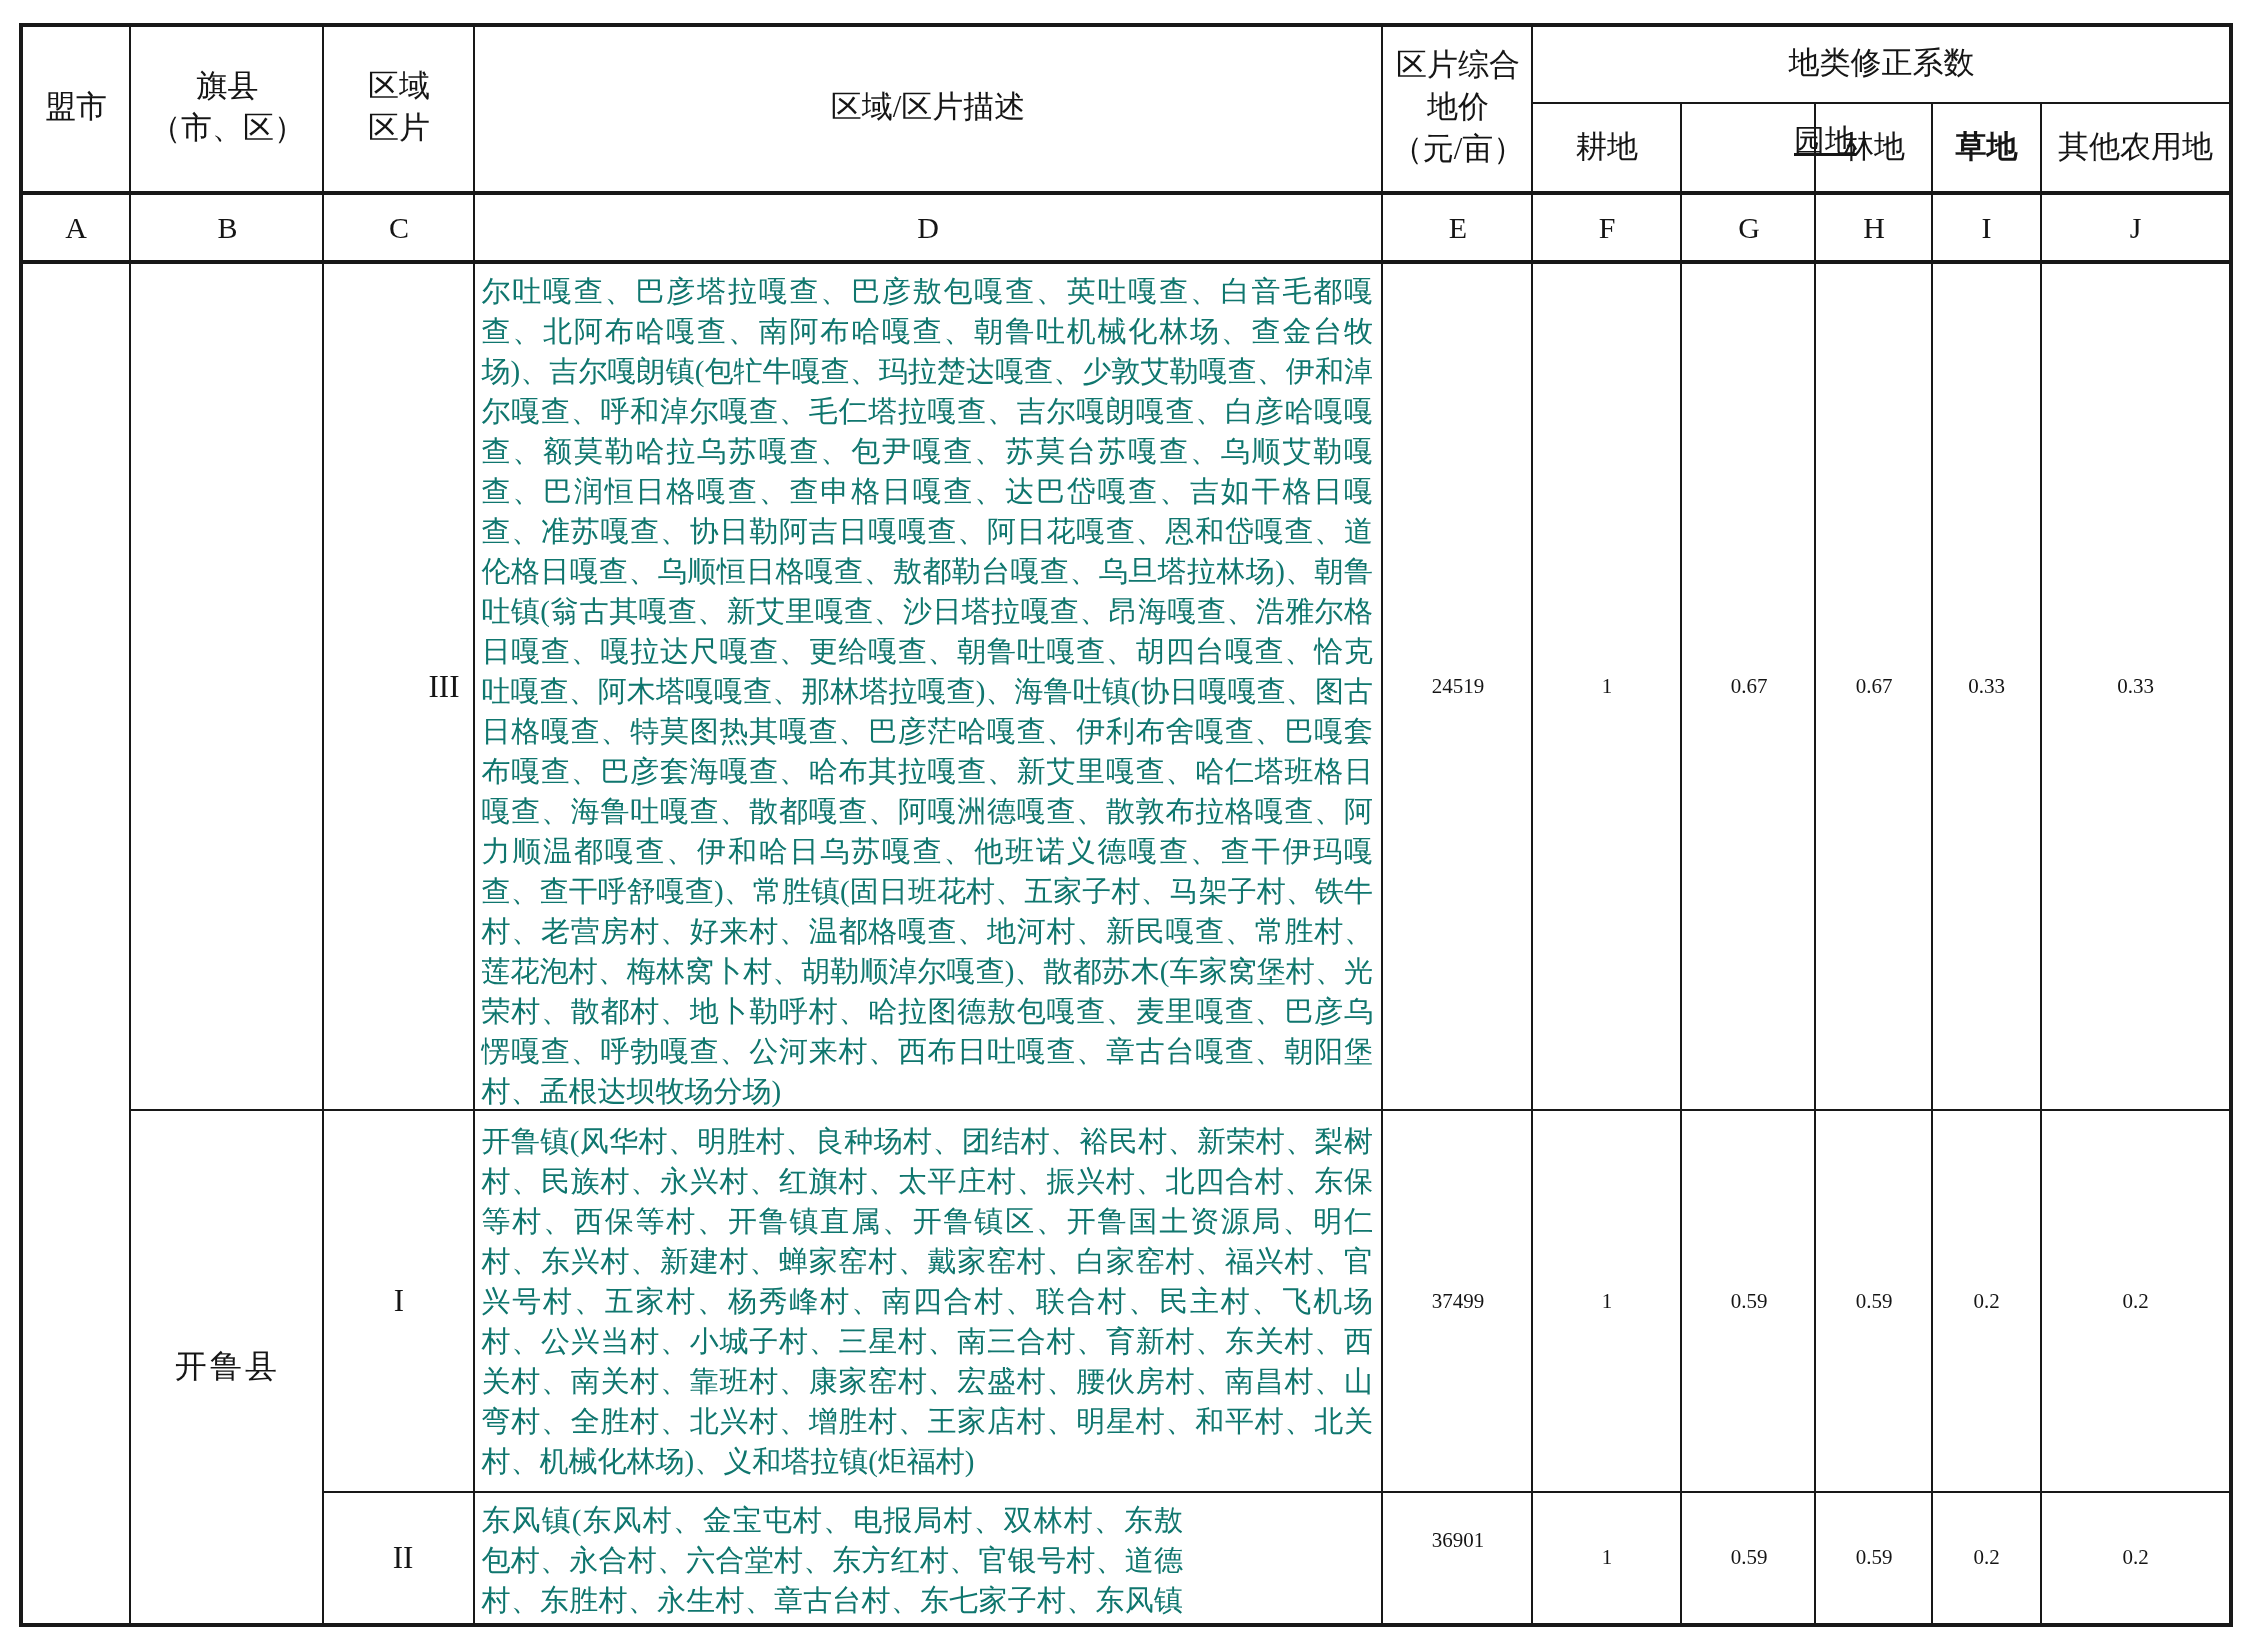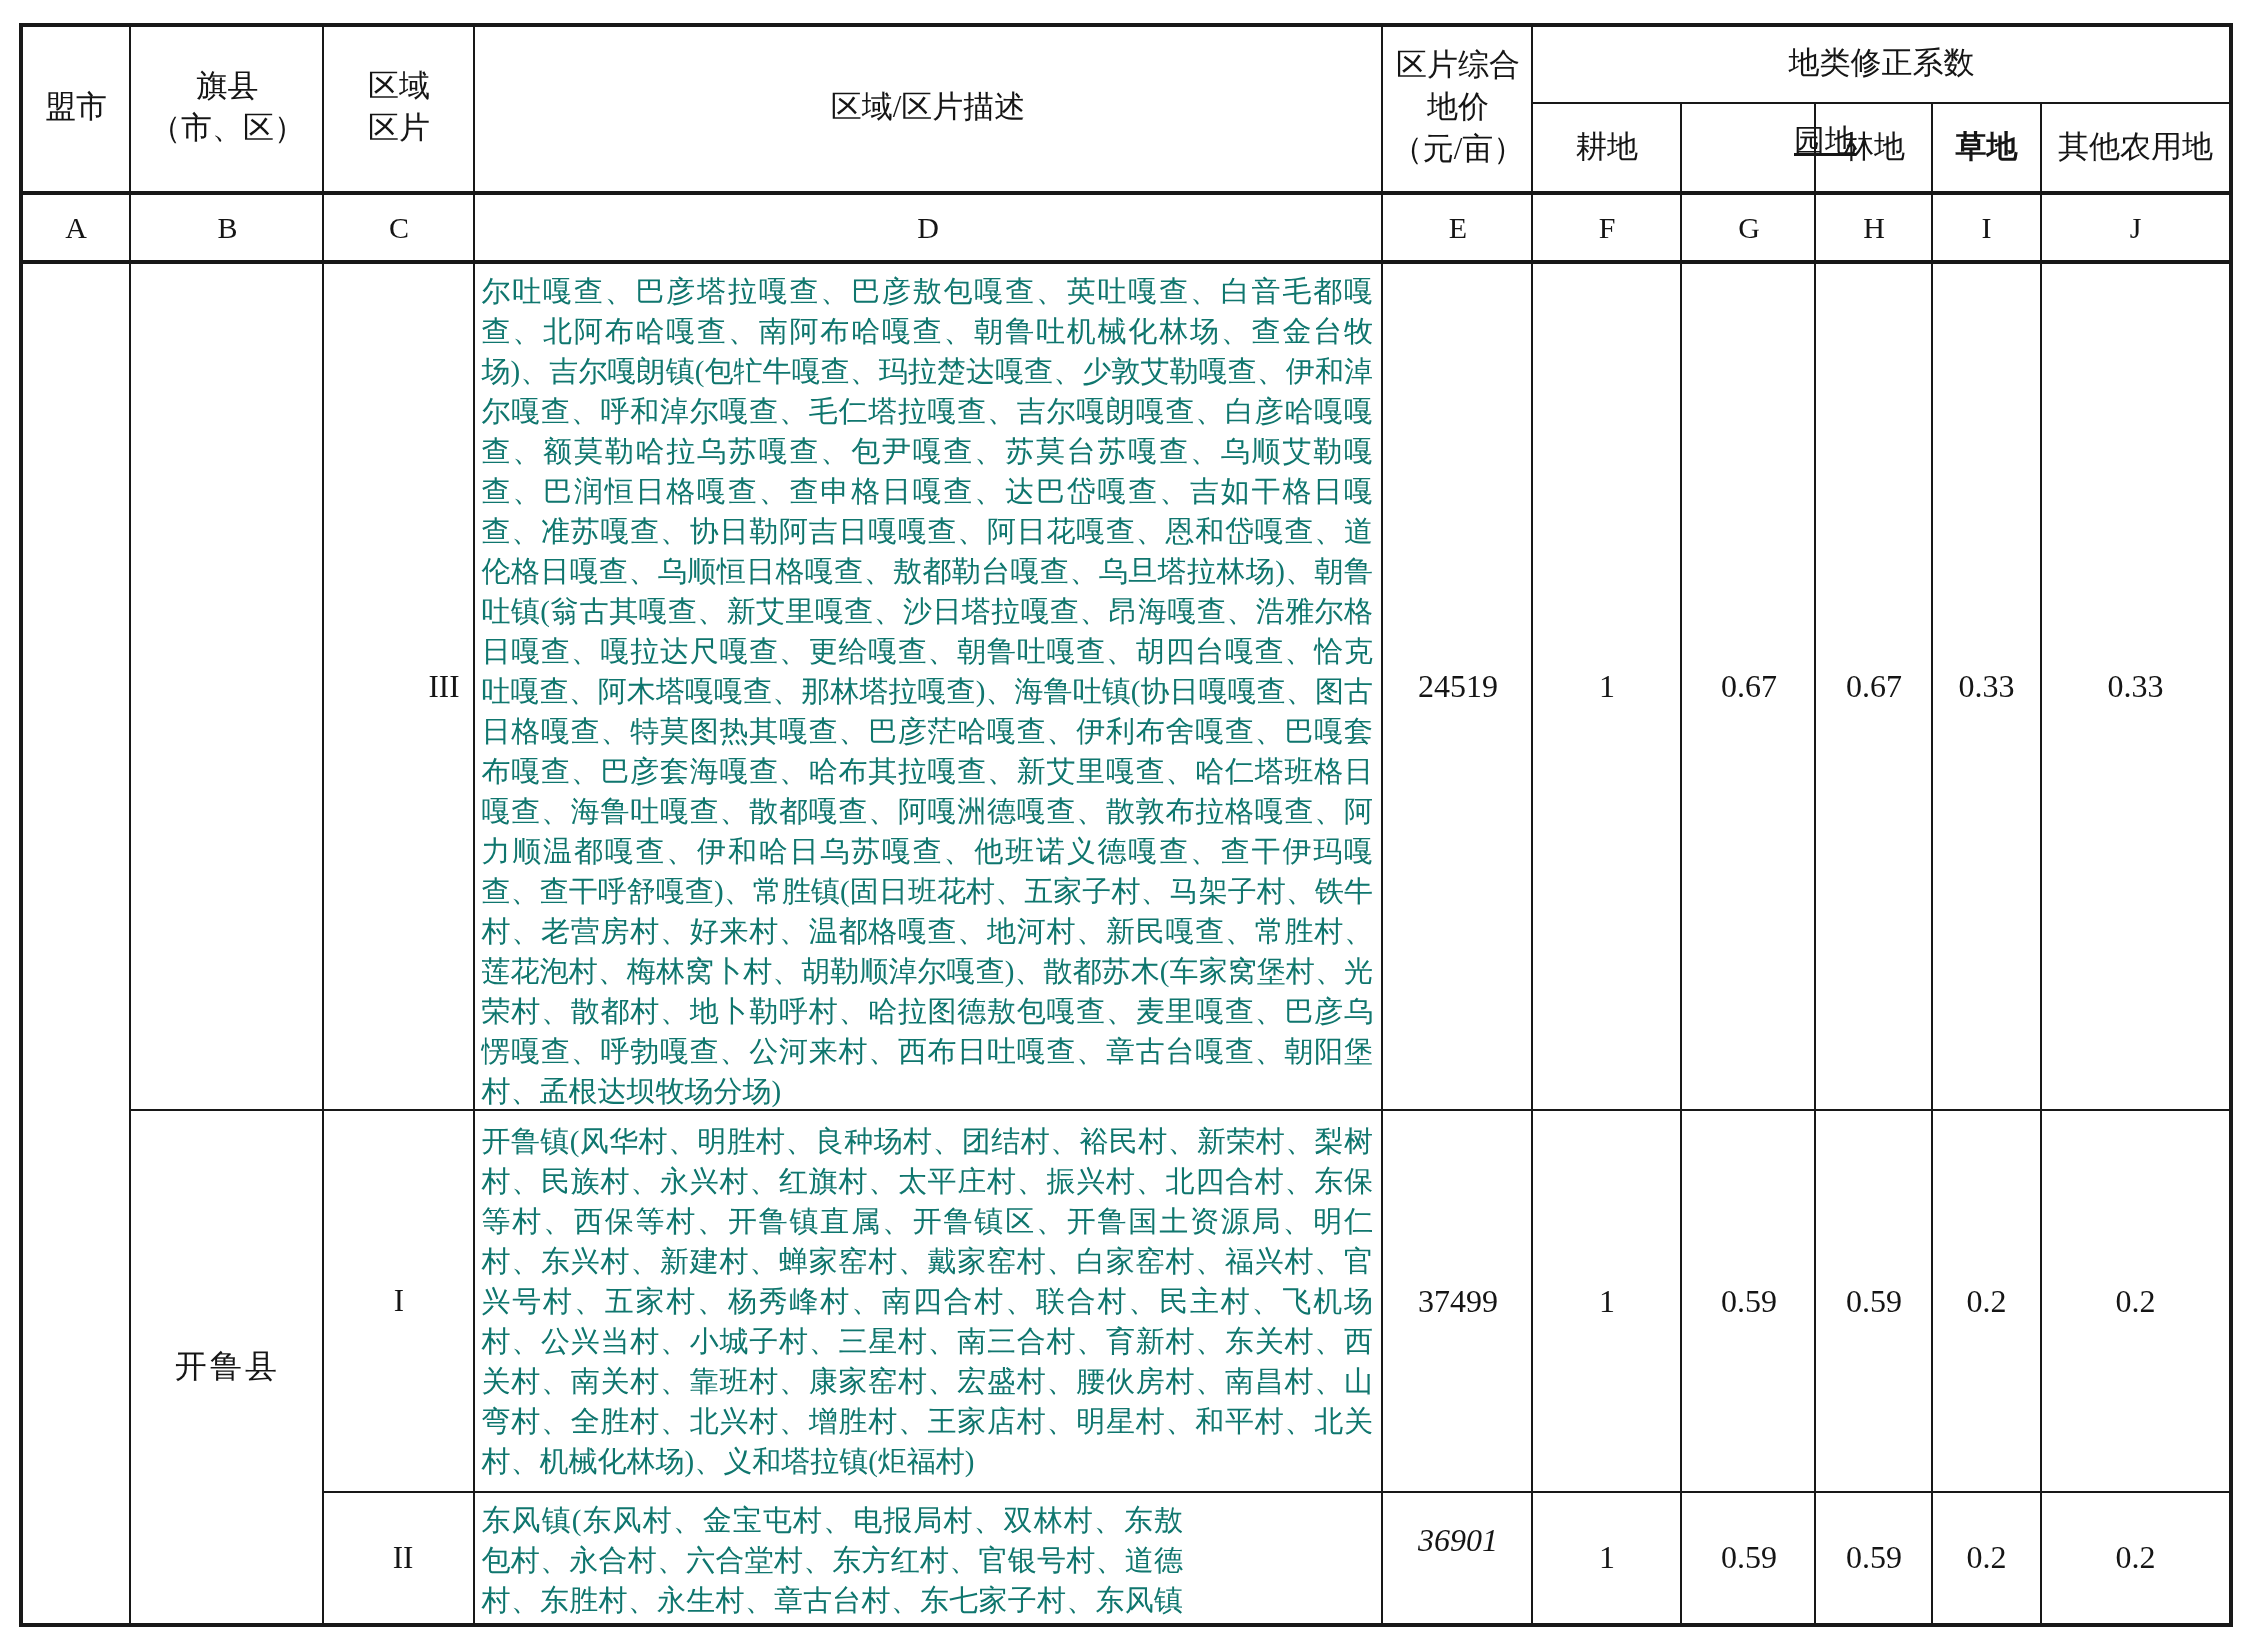--- a/index.html
+++ b/index.html
@@ -7,21 +7,21 @@
     width:2250px;height:1652px;background:#ffffff;position:relative;
     font-family:"Liberation Serif","DejaVu Serif",serif;color:#151515;
   }
   .line{position:absolute;background:#181818;}
   .cell{
     position:absolute;display:flex;align-items:center;justify-content:center;
     text-align:center;white-space:pre-line;
   }
   .hdr{font-size:31px;line-height:42px;}
   .letter{font-size:30px;}
-  .num{font-size:32px;}
+  .num{font-size:21px;}
   .zone{font-size:31px;}
   .county{font-size:32px;letter-spacing:3.2px;}
   .desc{
     position:absolute;font-size:29px;line-height:40px;color:#0f766e;
     text-align:justify;text-align-last:left;overflow:hidden;
     padding:6.5px 8px 0 6.5px;box-sizing:border-box;
   }
 </style>
 </head>
 <body>
@@ -89,19 +89,19 @@
 <div class="desc" style="left:475px;top:1111px;width:906px;height:380px;padding-top:9.7px;">开鲁镇(风华村、明胜村、良种场村、团结村、裕民村、新荣村、梨树村、民族村、永兴村、红旗村、太平庄村、振兴村、北四合村、东保等村、西保等村、开鲁镇直属、开鲁镇区、开鲁国土资源局、明仁村、东兴村、新建村、蝉家窑村、戴家窑村、白家窑村、福兴村、官兴号村、五家村、杨秀峰村、南四合村、联合村、民主村、飞机场村、公兴当村、小城子村、三星村、南三合村、育新村、东关村、西关村、南关村、靠班村、康家窑村、宏盛村、腰伙房村、南昌村、山弯村、全胜村、北兴村、增胜村、王家店村、明星村、和平村、北关村、机械化林场)、义和塔拉镇(炬福村)</div>
 <div class="cell num" style="left:1384px;top:1111px;width:148px;height:380px;">37499</div>
 <div class="cell num" style="left:1534px;top:1111px;width:146px;height:380px;">1</div>
 <div class="cell num" style="left:1683px;top:1111px;width:132px;height:380px;">0.59</div>
 <div class="cell num" style="left:1817px;top:1111px;width:114px;height:380px;">0.59</div>
 <div class="cell num" style="left:1933px;top:1111px;width:107px;height:380px;">0.2</div>
 <div class="cell num" style="left:2042px;top:1111px;width:187px;height:380px;">0.2</div>
 
 <div class="cell zone" style="left:325px;top:1493px;width:156px;height:129px;">II</div>
 <div class="desc" style="left:475px;top:1493px;width:716px;height:129px;">东风镇(东风村、金宝屯村、电报局村、双林村、东敖包村、永合村、六合堂村、东方红村、官银号村、道德村、东胜村、永生村、章古台村、东七家子村、东风镇直属、东风林场、太平沼林场)</div>
-<div class="cell num" style="left:1384px;top:1493px;width:148px;height:95px;font-style:italic;">36901</div>
+<div class="cell num" style="left:1384px;top:1493px;width:148px;height:95px;">36901</div>
 <div class="cell num" style="left:1534px;top:1493px;width:146px;height:129px;">1</div>
 <div class="cell num" style="left:1683px;top:1493px;width:132px;height:129px;">0.59</div>
 <div class="cell num" style="left:1817px;top:1493px;width:114px;height:129px;">0.59</div>
 <div class="cell num" style="left:1933px;top:1493px;width:107px;height:129px;">0.2</div>
 <div class="cell num" style="left:2042px;top:1493px;width:187px;height:129px;">0.2</div>
 
 
 </body></html>

